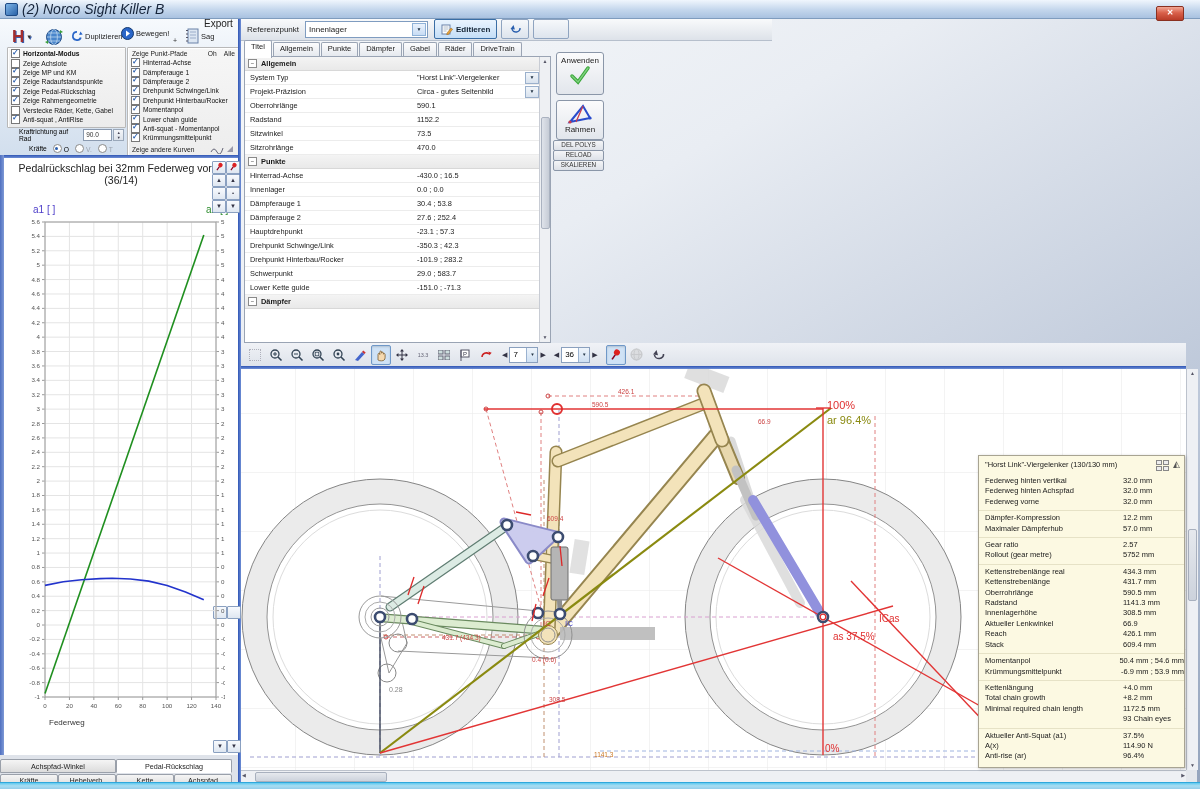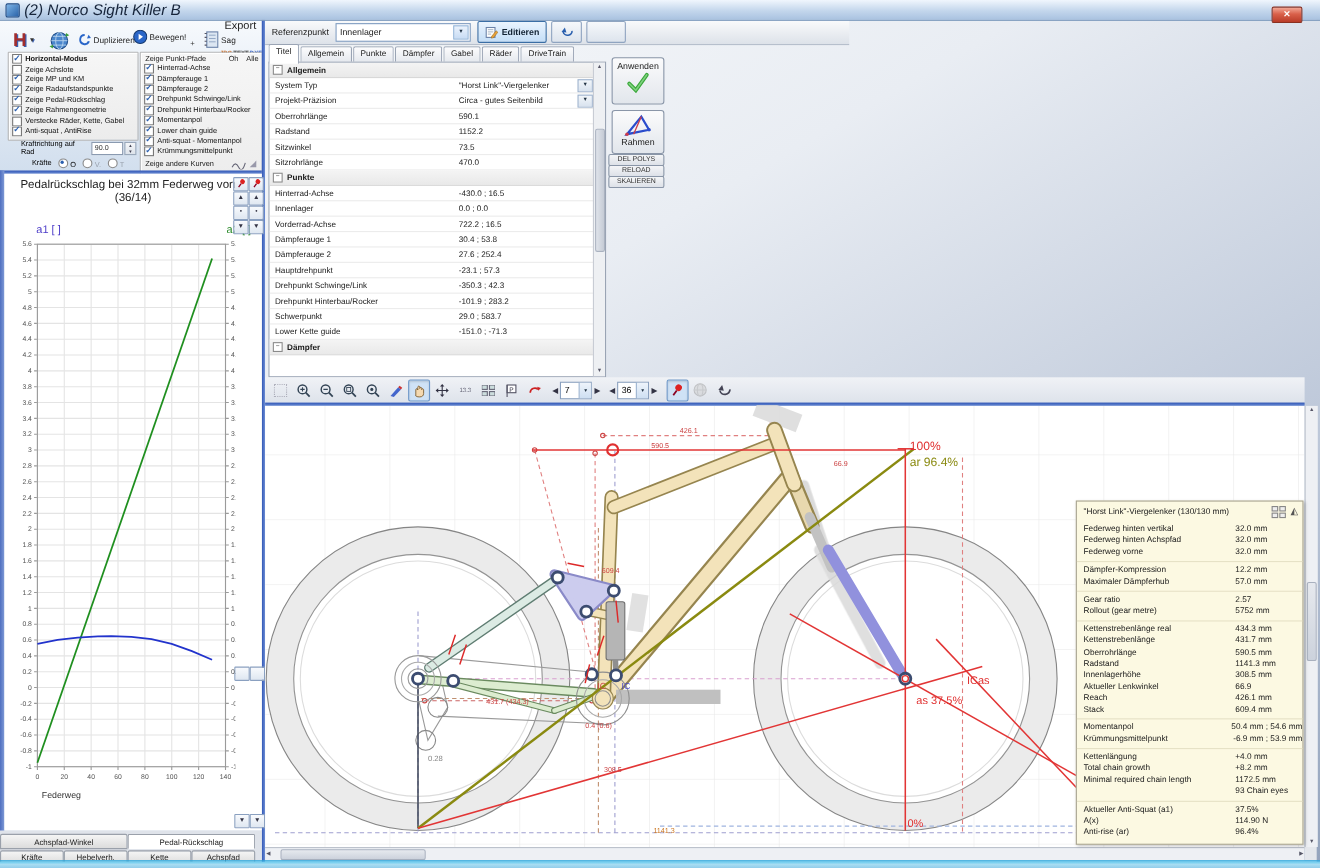--- a/index.html
+++ b/index.html
@@ -396,21 +396,21 @@
             </g>
           </svg></div>
       <div class="sidebtn">▲</div>
       <div class="sidebtn">•</div>
       <div class="sidebtn">▼</div>
     </div>
     <div class="abs sidebtn" style="left:209px;top:448px;"></div>
     <div class="abs sidebtn" style="left:223px;top:448px;"></div>
     <div class="abs sidebtn" style="left:209px;top:582px;">▼</div>
     <div class="abs sidebtn" style="left:223px;top:582px;">▼</div>
-    <div class="abs" style="left:0;top:56px;width:210px;height:541px;"><svg width="210" height="541">
+    <div class="abs" style="left:0;top:56px;width:210px;height:541px;padding-left:11px;"><svg width="210" height="541">
           <line x1="30" y1="483" x2="201" y2="483" stroke="#e4e4e4"></line>
           <line x1="27" y1="483" x2="30" y2="483" stroke="#999"></line>
           <line x1="201" y1="483" x2="204" y2="483" stroke="#999"></line>
           <text x="25" y="485" text-anchor="end" class="chart-tick">-1</text>
           <text x="206" y="485" class="chart-tick">-1</text>
           <line x1="30" y1="468.6060606060606" x2="201" y2="468.6060606060606" stroke="#e4e4e4"></line>
           <line x1="27" y1="468.6060606060606" x2="30" y2="468.6060606060606" stroke="#999"></line>
           <line x1="201" y1="468.6060606060606" x2="204" y2="468.6060606060606" stroke="#999"></line>
           <text x="25" y="470.6060606060606" text-anchor="end" class="chart-tick">-0.8</text>
           <text x="206" y="470.6060606060606" class="chart-tick">-0.8</text>
@@ -685,26 +685,20 @@
               <span>-430.0 ; 16.5</span>
             </span>
           </div>
           <div class="grow">
             <span class="lbl">Innenlager</span>
             <span class="val">
               <span>0.0 ; 0.0</span>
             </span>
           </div>
           <div class="grow">
-            <span class="lbl">Vorderrad-Achse</span>
-            <span class="val">
-              <span>722.2 ; 16.5</span>
-            </span>
-          </div>
-          <div class="grow">
             <span class="lbl">Dämpferauge 1</span>
             <span class="val">
               <span>30.4 ; 53.8</span>
             </span>
           </div>
           <div class="grow">
             <span class="lbl">Dämpferauge 2</span>
             <span class="val">
               <span>27.6 ; 252.4</span>
             </span>

